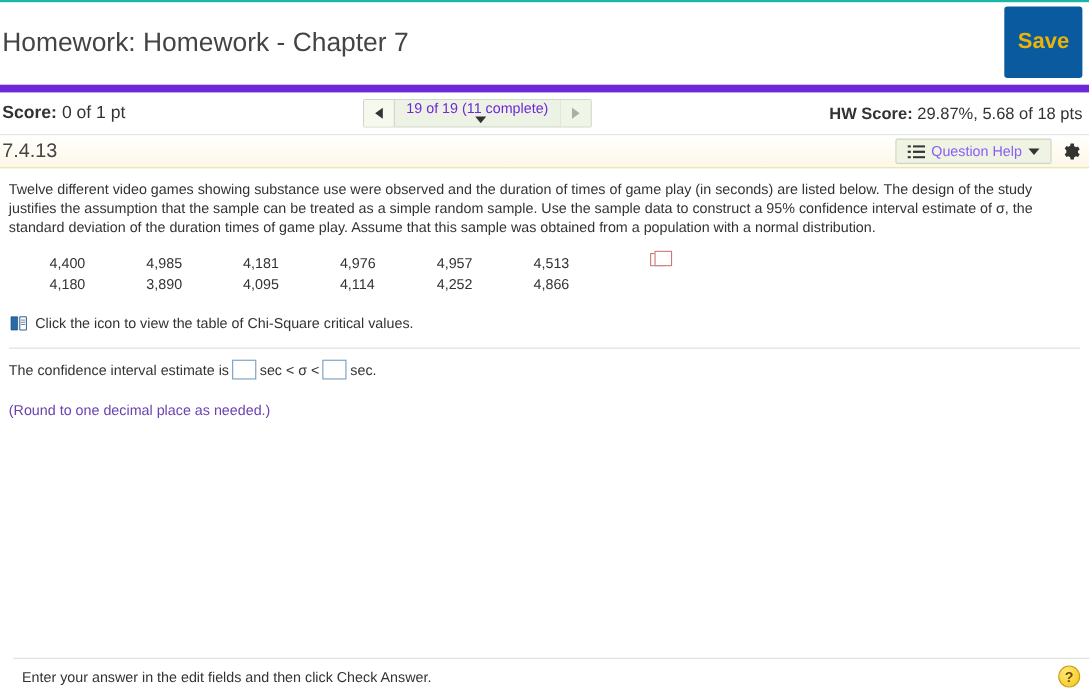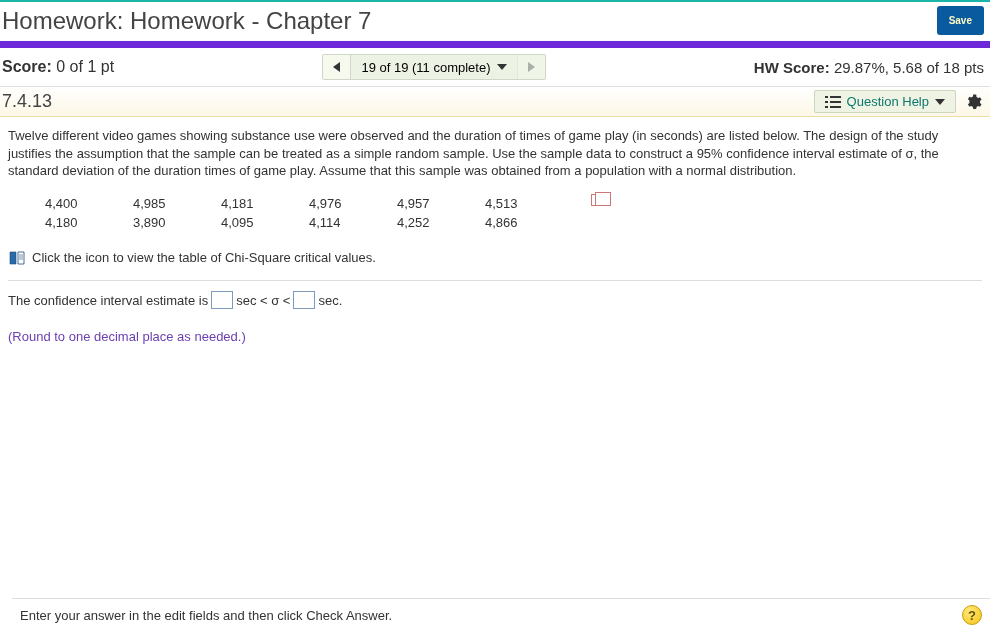--- a/index.html
+++ b/index.html
@@ -20,25 +20,25 @@
       justify-content: space-between;
       padding: 4px 6px 6px 2px;
     }
     .page-title {
       font-size: 24px;
       font-weight: normal;
       color: #444;
     }
     .save-btn {
       background: #0a5aa0;
-      color: #fef9c3;
+      color: #eab308;
       border: none;
       border-radius: 3px;
-      padding: 9px 12px;
-      font-size: 10px;
+      padding: 21px 12px;
+      font-size: 20px;
       font-weight: bold;
       cursor: pointer;
     }
     .subbar {
       display: flex;
       align-items: center;
       justify-content: space-between;
       padding: 6px 6px 6px 2px;
       border-bottom: 1px solid #e0e0e0;
     }
@@ -59,25 +59,26 @@
       justify-content: center;
       background: #f5f9ee;
       border-right: 1px solid #cfd8c7;
       cursor: pointer;
     }
     .navbtn:last-child { border-right: none; border-left: 1px solid #cfd8c7; }
     .navbtn.disabled { opacity: 0.35; cursor: default; }
     .navlabel {
       padding: 0 10px;
       font-size: 13px;
-      color: #000000;
+      color: #6d28d9;
       display: flex;
       align-items: center;
       height: 24px;
       cursor: pointer;
+      flex-direction: column;
     }
     .navlabel .caret {
       margin-left: 6px;
     }
     .hwscore { font-size: 15px; }
     .hwscore b { font-weight: bold; }
     .qbar {
       display: flex;
       align-items: center;
       justify-content: space-between;
@@ -91,21 +92,21 @@
       color: #444;
       padding-left: 2px;
     }
     .qbar-right { display: flex; align-items: center; gap: 6px; }
     .qhelp-btn {
       display: flex;
       align-items: center;
       gap: 6px;
       border: 1px solid #ccd6be;
       background: #eef3e4;
-      color: #0f766e;
+      color: #8b5cf6;
       padding: 3px 10px;
       border-radius: 2px;
       cursor: pointer;
       font-size: 13px;
     }
     .gear-btn {
       width: 22px;
       height: 22px;
       display: flex;
       align-items: center;

